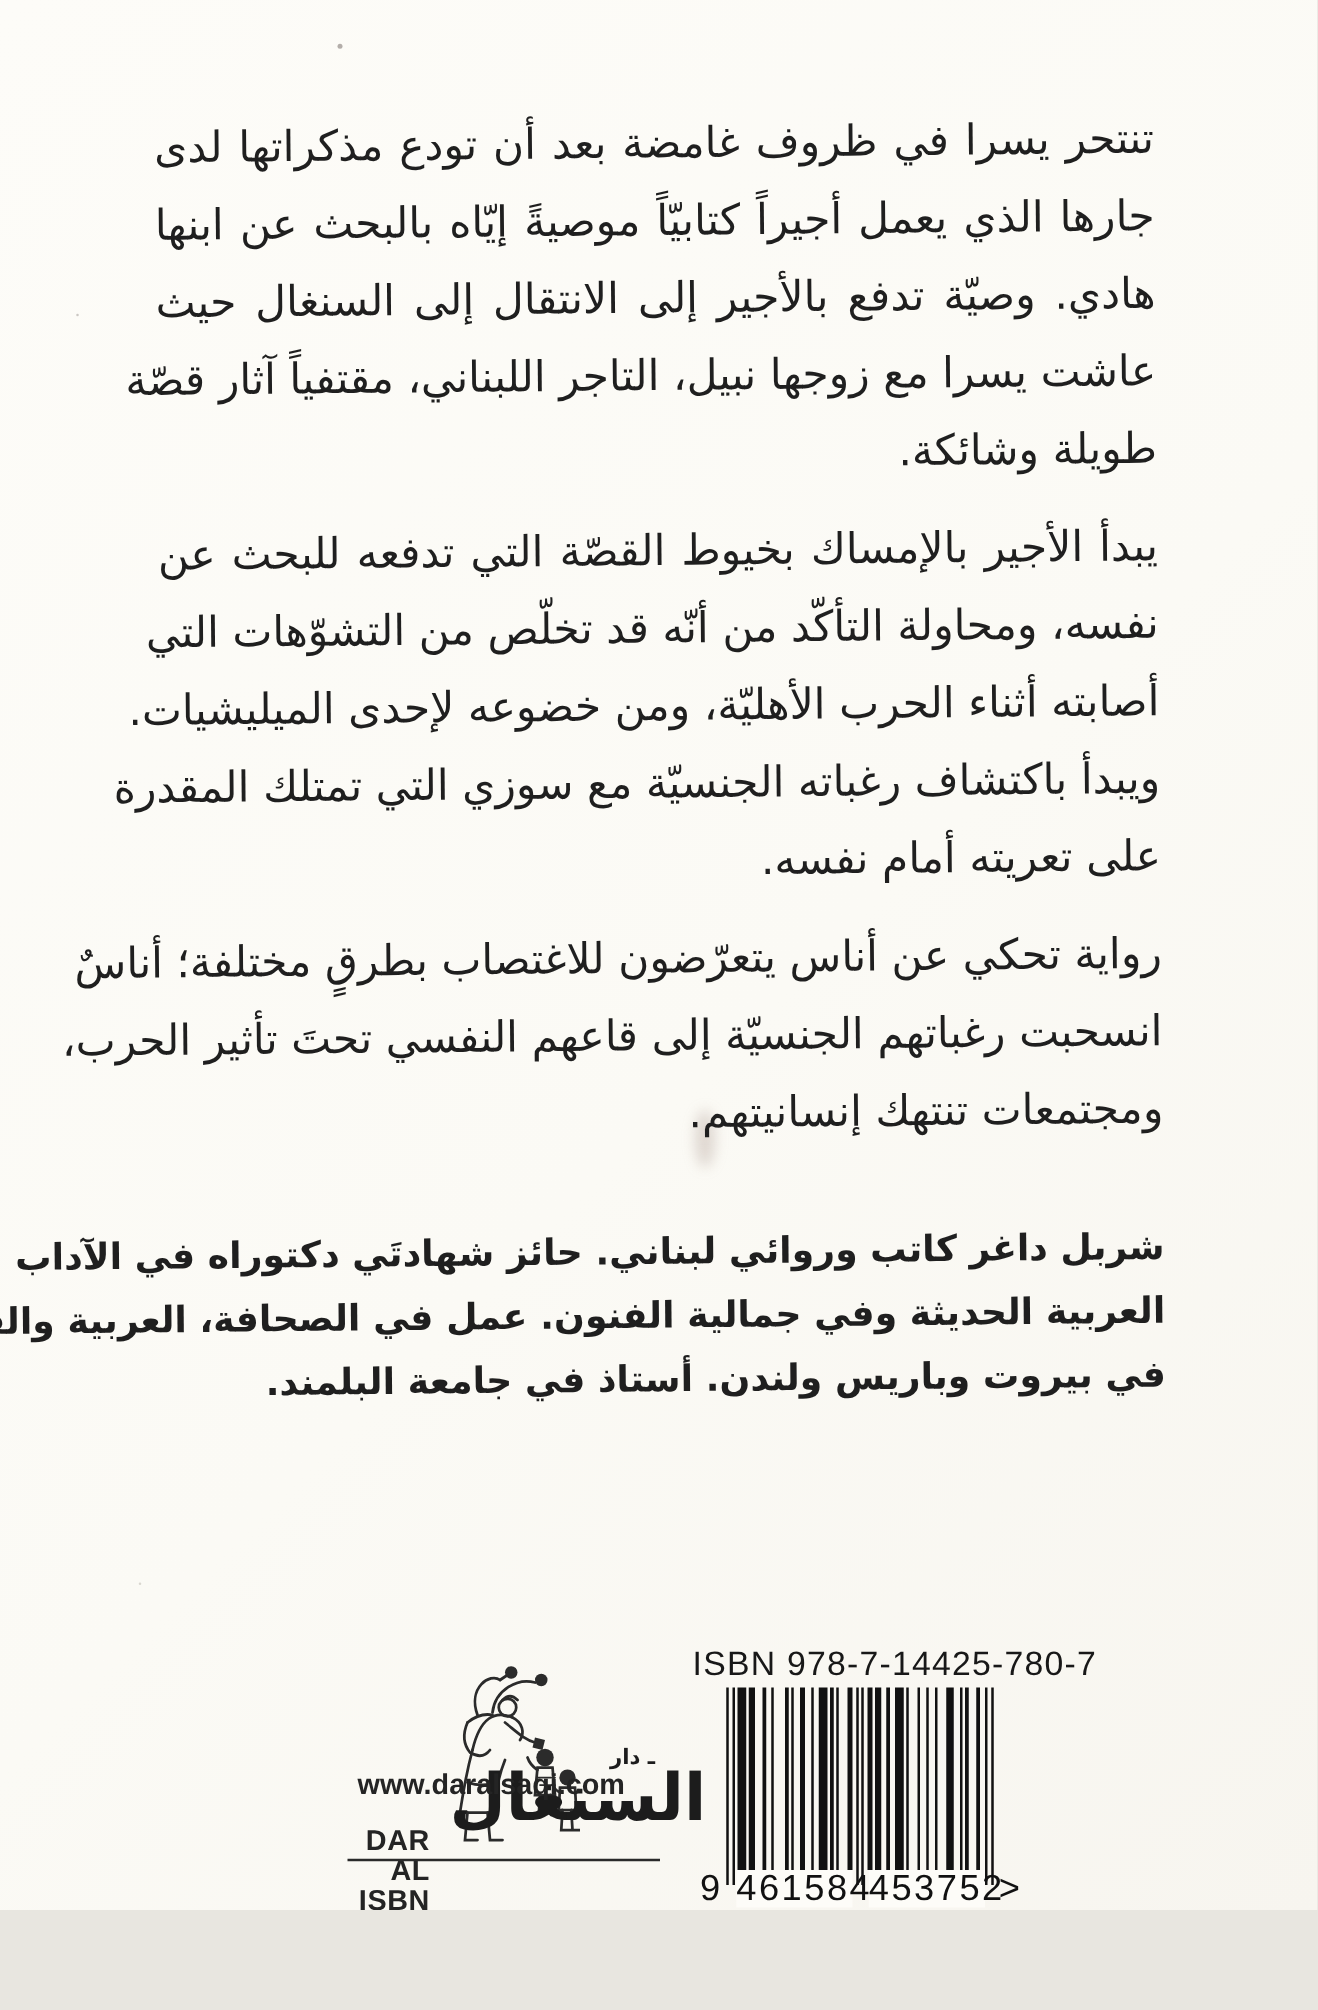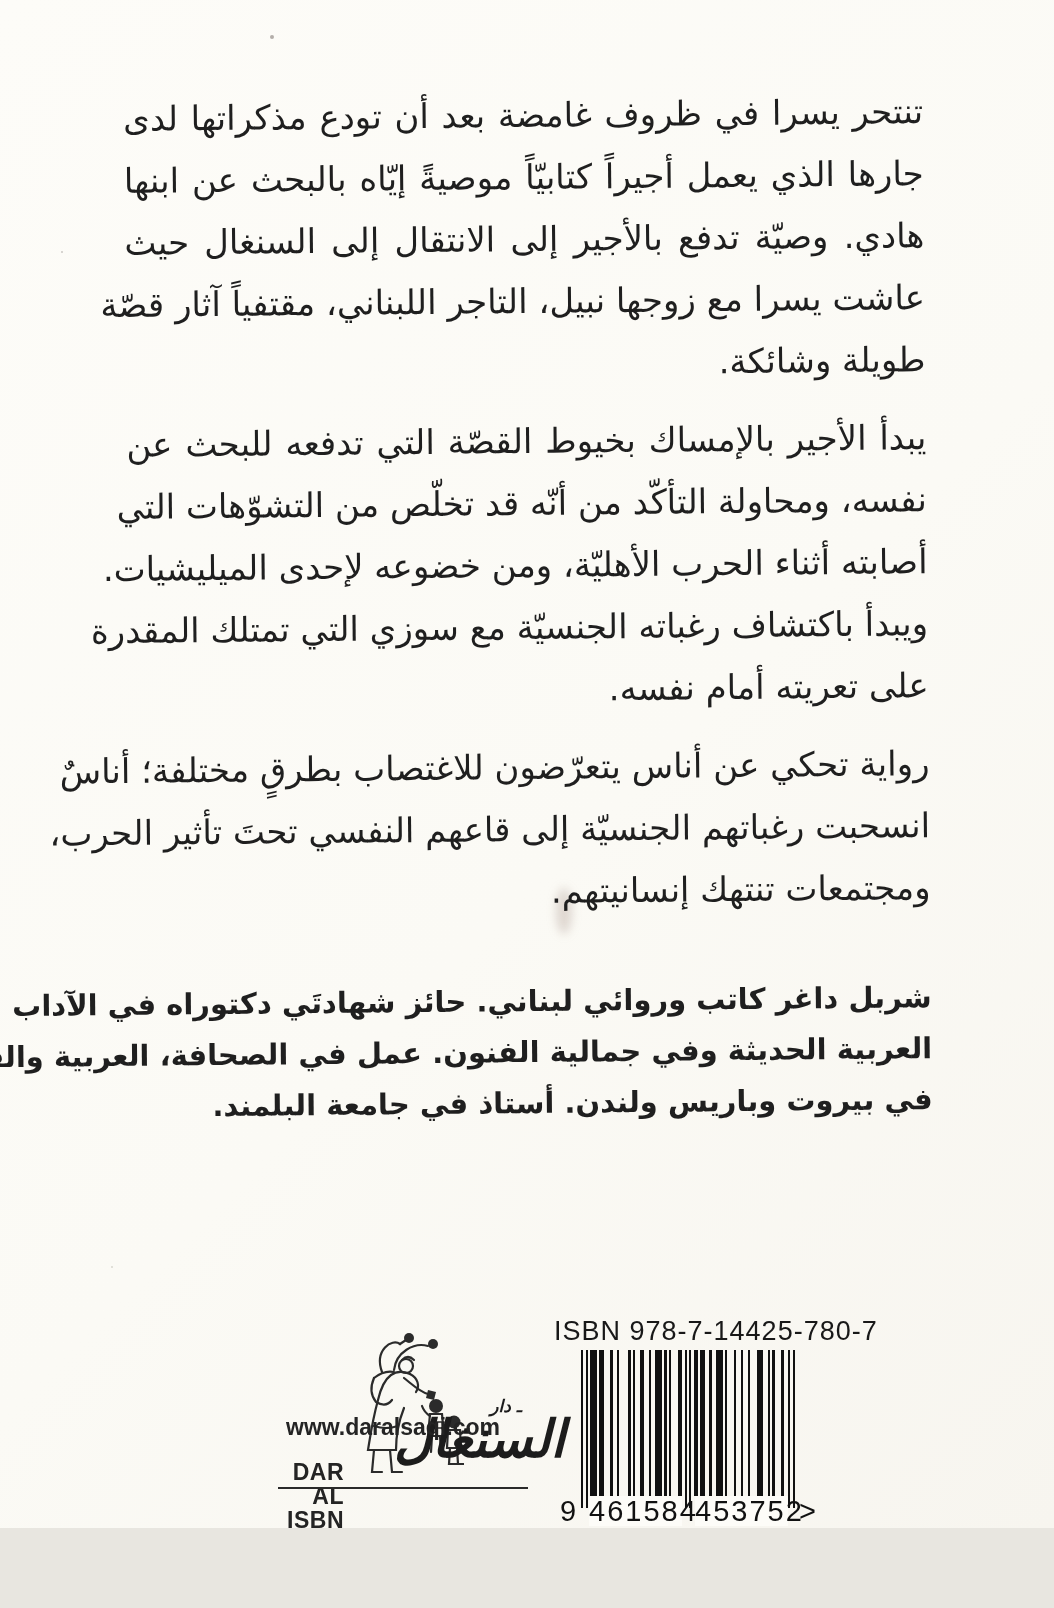--- a/index.html
+++ b/index.html
@@ -47,21 +47,21 @@
   .barcode .num.n-g1{left:8px;width:93px;letter-spacing:2px;}
   .barcode .num.n-g2{left:114px;width:93px;letter-spacing:2px;}
   .barcode .num.n-end{left:218px;width:24px;background:transparent;text-align:left;}
 
   .publisher-en{
     position:absolute;left:258px;top:1460px;width:86px;
     text-align:right;font-family:"Liberation Sans",sans-serif;
     font-weight:700;font-size:23px;line-height:24px;color:#242424;letter-spacing:.5px;
   }
   .saqi-art{position:absolute;left:344px;top:1330px;}
-  .logo-arabic{position:absolute;left:447px;top:1398px;width:118px;direction:rtl;text-align:center;color:#1c1c1c;font-style:italic;}
+  .logo-arabic{position:absolute;left:447px;top:1398px;width:118px;direction:rtl;text-align:center;color:#1c1c1c;}
   .logo-arabic .small{font-size:17px;font-weight:700;line-height:16px;letter-spacing:1px;}
   .logo-arabic .main{font-size:52px;font-weight:700;line-height:58px;margin-top:-4px;}
   .logo-divider{position:absolute;left:278px;top:1487px;width:250px;height:2px;background:#2a2a2a;}
   .website{
     position:absolute;left:268px;top:1414px;width:250px;text-align:center;
     font-family:"Liberation Sans",sans-serif;font-weight:700;font-size:23px;color:#242424;
   }
 </style>
 </head>
 <body>

